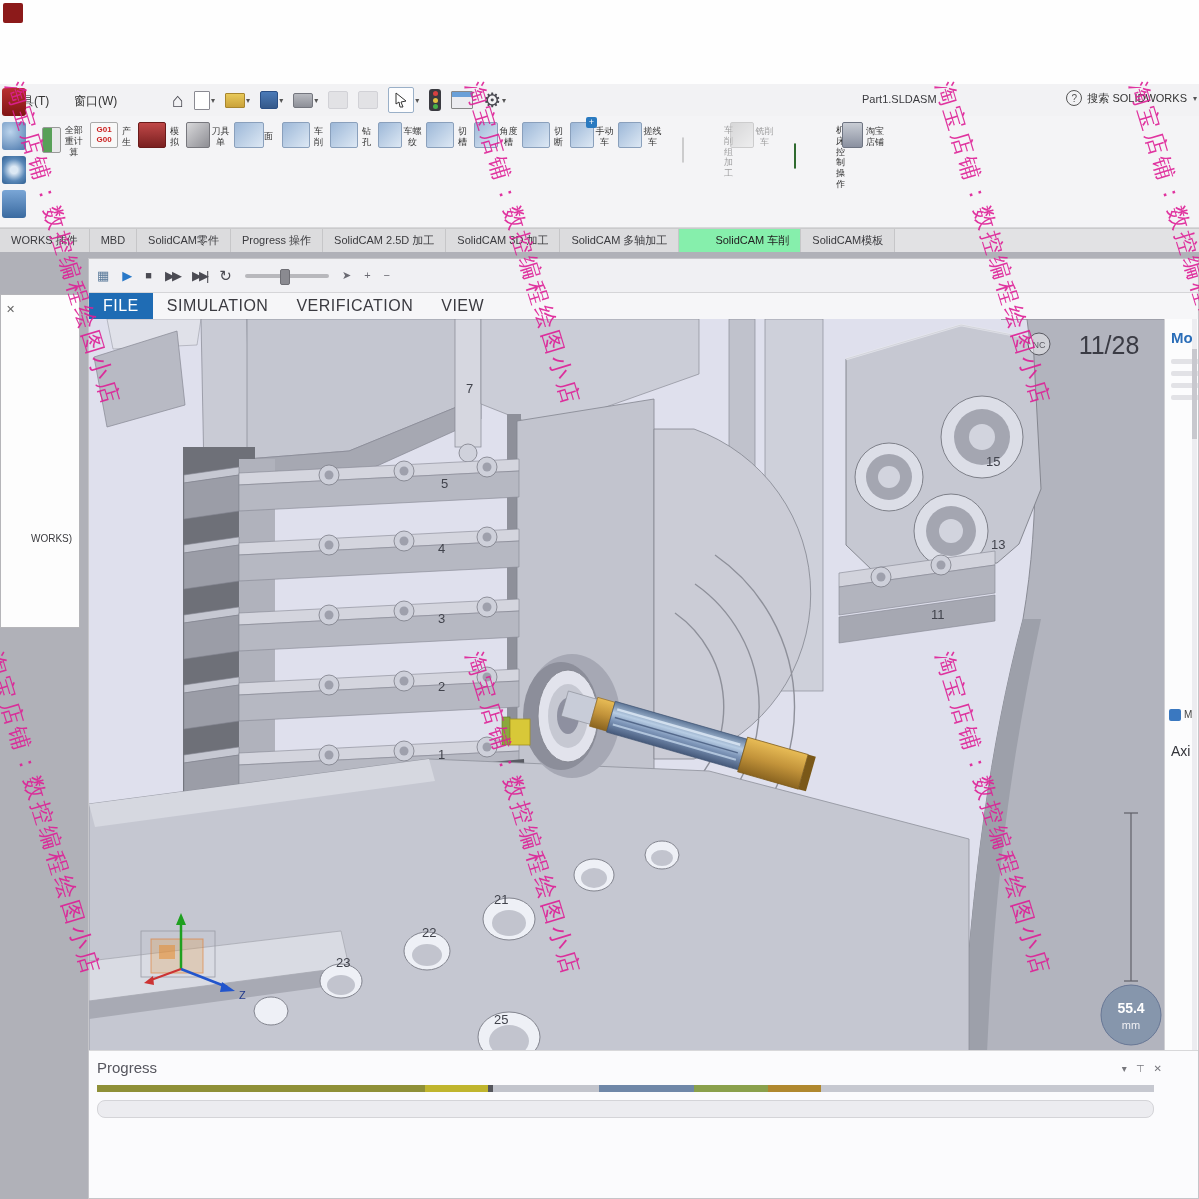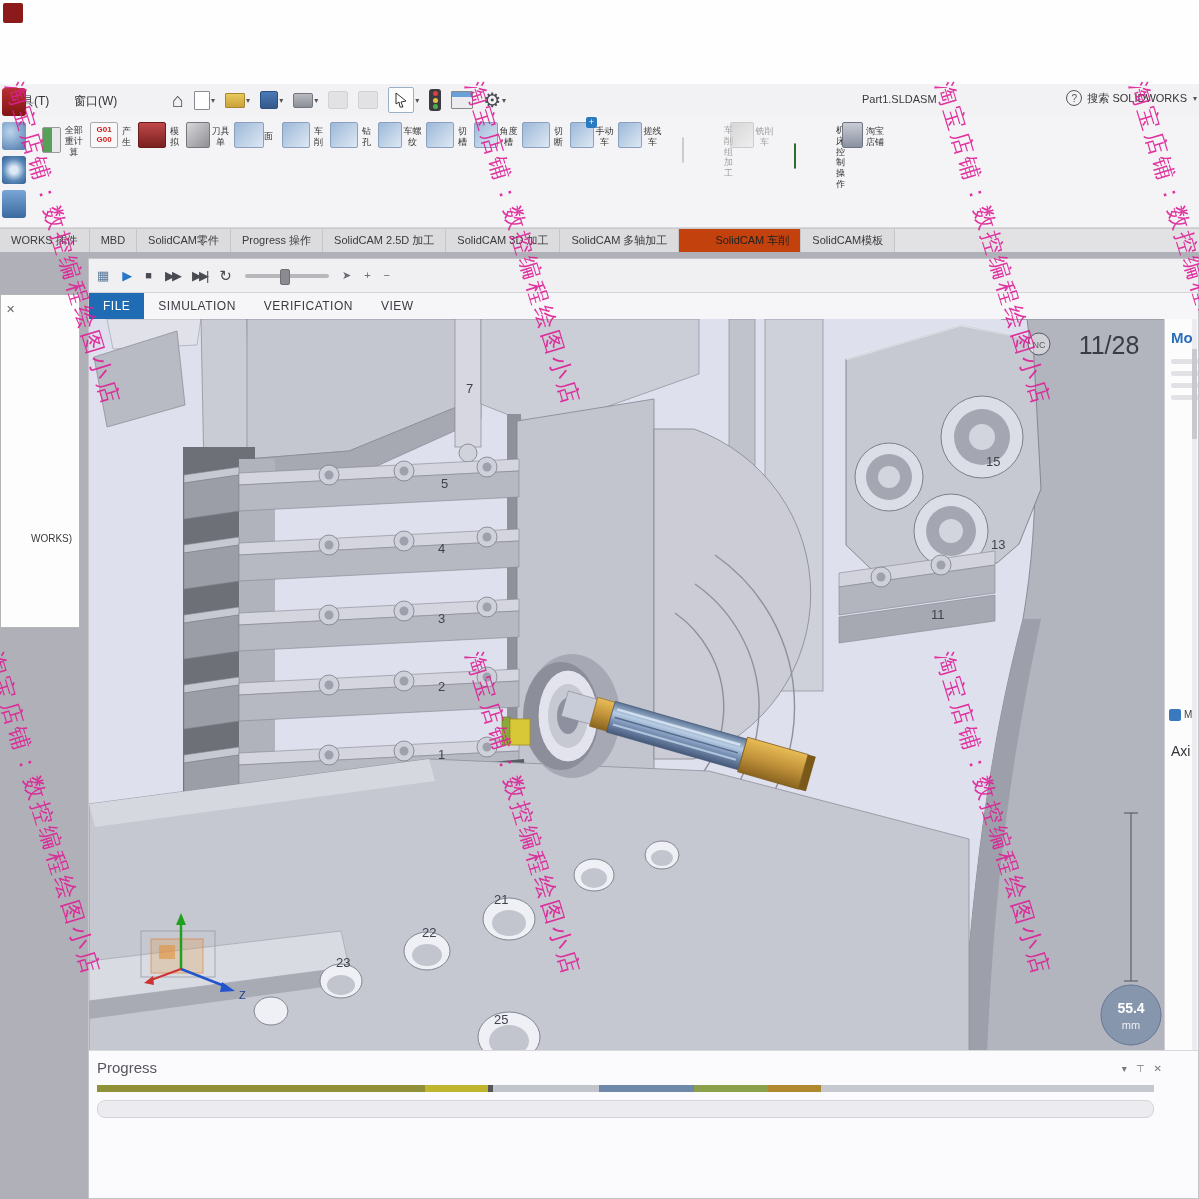--- a/index.html
+++ b/index.html
@@ -57,41 +57,41 @@
   .ic-sync{background:linear-gradient(#c8ccd4,#8a90a0);border-color:#6e7482;}
   .ic-manual::after{content:"+";position:absolute;right:-4px;top:-6px;width:11px;height:11px;background:#2a7ac0;color:#fff;
         font-size:9px;line-height:11px;text-align:center;border-radius:2px;}
   .cam-btn.disabled{opacity:.45;filter:grayscale(1);}
   .cam-gap{margin-left:16px;gap:40px;}
 
   
   .tabrow{position:absolute;left:0;top:228px;width:1199px;height:24px;background:#e2e2e4;border-top:1px solid #cacacc;
           display:flex;align-items:stretch;overflow:hidden;}
   .tab{padding:0 11px;line-height:23px;font-size:11px;color:#3a3a3e;background:#dcdcde;border-right:1px solid #c6c6c8;white-space:nowrap;}
-  .tab.active{background:#c2410c;color:#222;padding-left:36px;}
+  .tab.active{background:#86efac;color:#222;padding-left:36px;}
 
   
   .workspace{position:absolute;left:0;top:252px;right:0;bottom:0;background:#b0b1b8;}
 
   
   .leftpanel{position:absolute;left:0;top:294px;width:80px;height:334px;background:#fdfdfd;border:1px solid #b5b5b9;box-sizing:border-box;}
   .lp-close{position:absolute;left:5px;top:8px;font-size:11px;color:#666;}
   .lp-metric{position:absolute;left:30px;top:238px;font-size:10px;color:#3a3a3e;}
 
   
   .simwin{position:absolute;left:88px;top:258px;right:0;bottom:0;background:#f6f6f8;border:1px solid #c5c5c9;box-sizing:border-box;}
   .ctrlbar{position:absolute;left:0;top:0;right:0;height:34px;background:#f0f0f3;border-bottom:1px solid #d5d5d8;
            display:flex;align-items:center;gap:13px;padding-left:8px;box-sizing:border-box;}
   .pb{font-size:13px;color:#4a4a52;line-height:1;}
   .pb-play{color:#2878c8;}
   .pb-ff{letter-spacing:-3px;}
   .slider{width:84px;height:4px;background:#b8b8bc;border-radius:2px;position:relative;}
   .slider .thumb{position:absolute;left:42%;top:-5px;width:8px;height:14px;background:#8a8a90;border:1px solid #6e6e74;border-radius:2px;}
   .menubar2{position:absolute;left:0;top:34px;right:0;height:26px;background:#f6f6f8;border-bottom:1px solid #d8d8da;display:flex;}
-  .m2{padding:0 14px;line-height:26px;font-size:12px;letter-spacing:.5px;color:#3a3a40;}
+  .m2{padding:0 14px;line-height:26px;font-size:16px;letter-spacing:.5px;color:#3a3a40;}
   .m2.active{background:#1f6cb4;color:#fff;}
 
   .vp-wrap{position:absolute;left:0;top:60px;width:1077px;height:734px;overflow:hidden;}
   .vp-wrap svg{display:block;}
 
   
   .rightpanel{position:absolute;top:60px;right:0;width:34px;height:734px;background:#fcfcfd;border-left:1px solid #d0d0d4;overflow:hidden;box-sizing:border-box;padding-left:20px;}
   .rp-title{position:absolute;left:6px;top:10px;font-size:15px;font-weight:bold;color:#2a6db8;white-space:nowrap;}
   .rp-line{position:absolute;left:6px;width:40px;height:5px;background:#e2e2e6;border-radius:2px;}
   .rp-ic{position:absolute;left:4px;top:390px;width:12px;height:12px;background:#3a78c0;border-radius:2px;}

